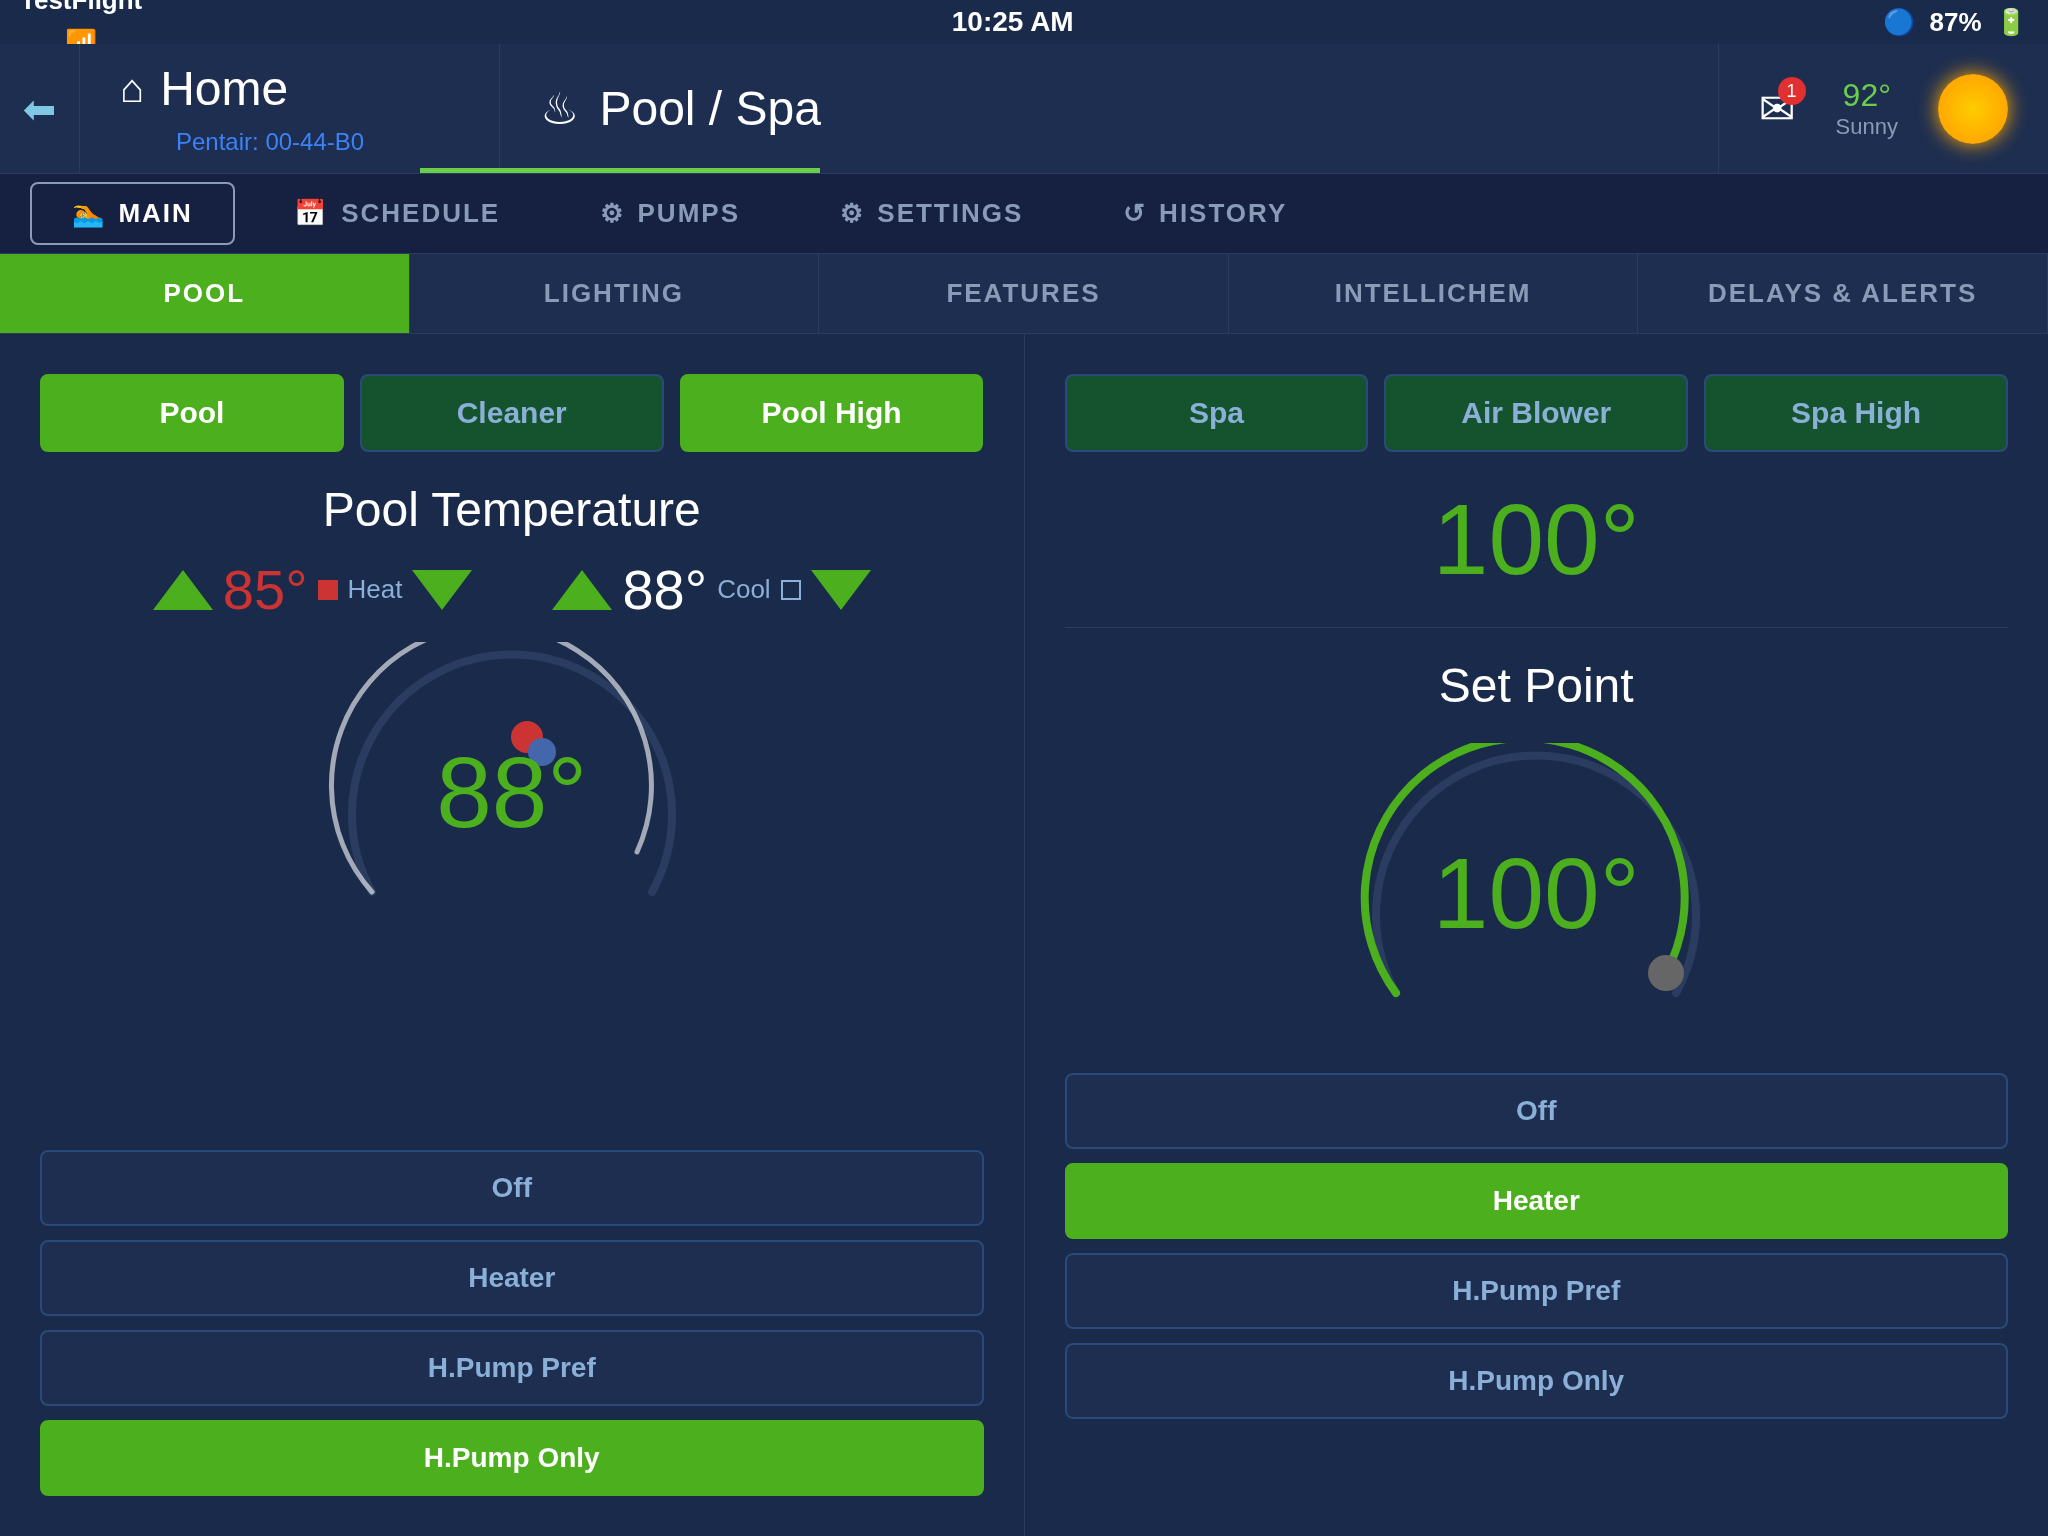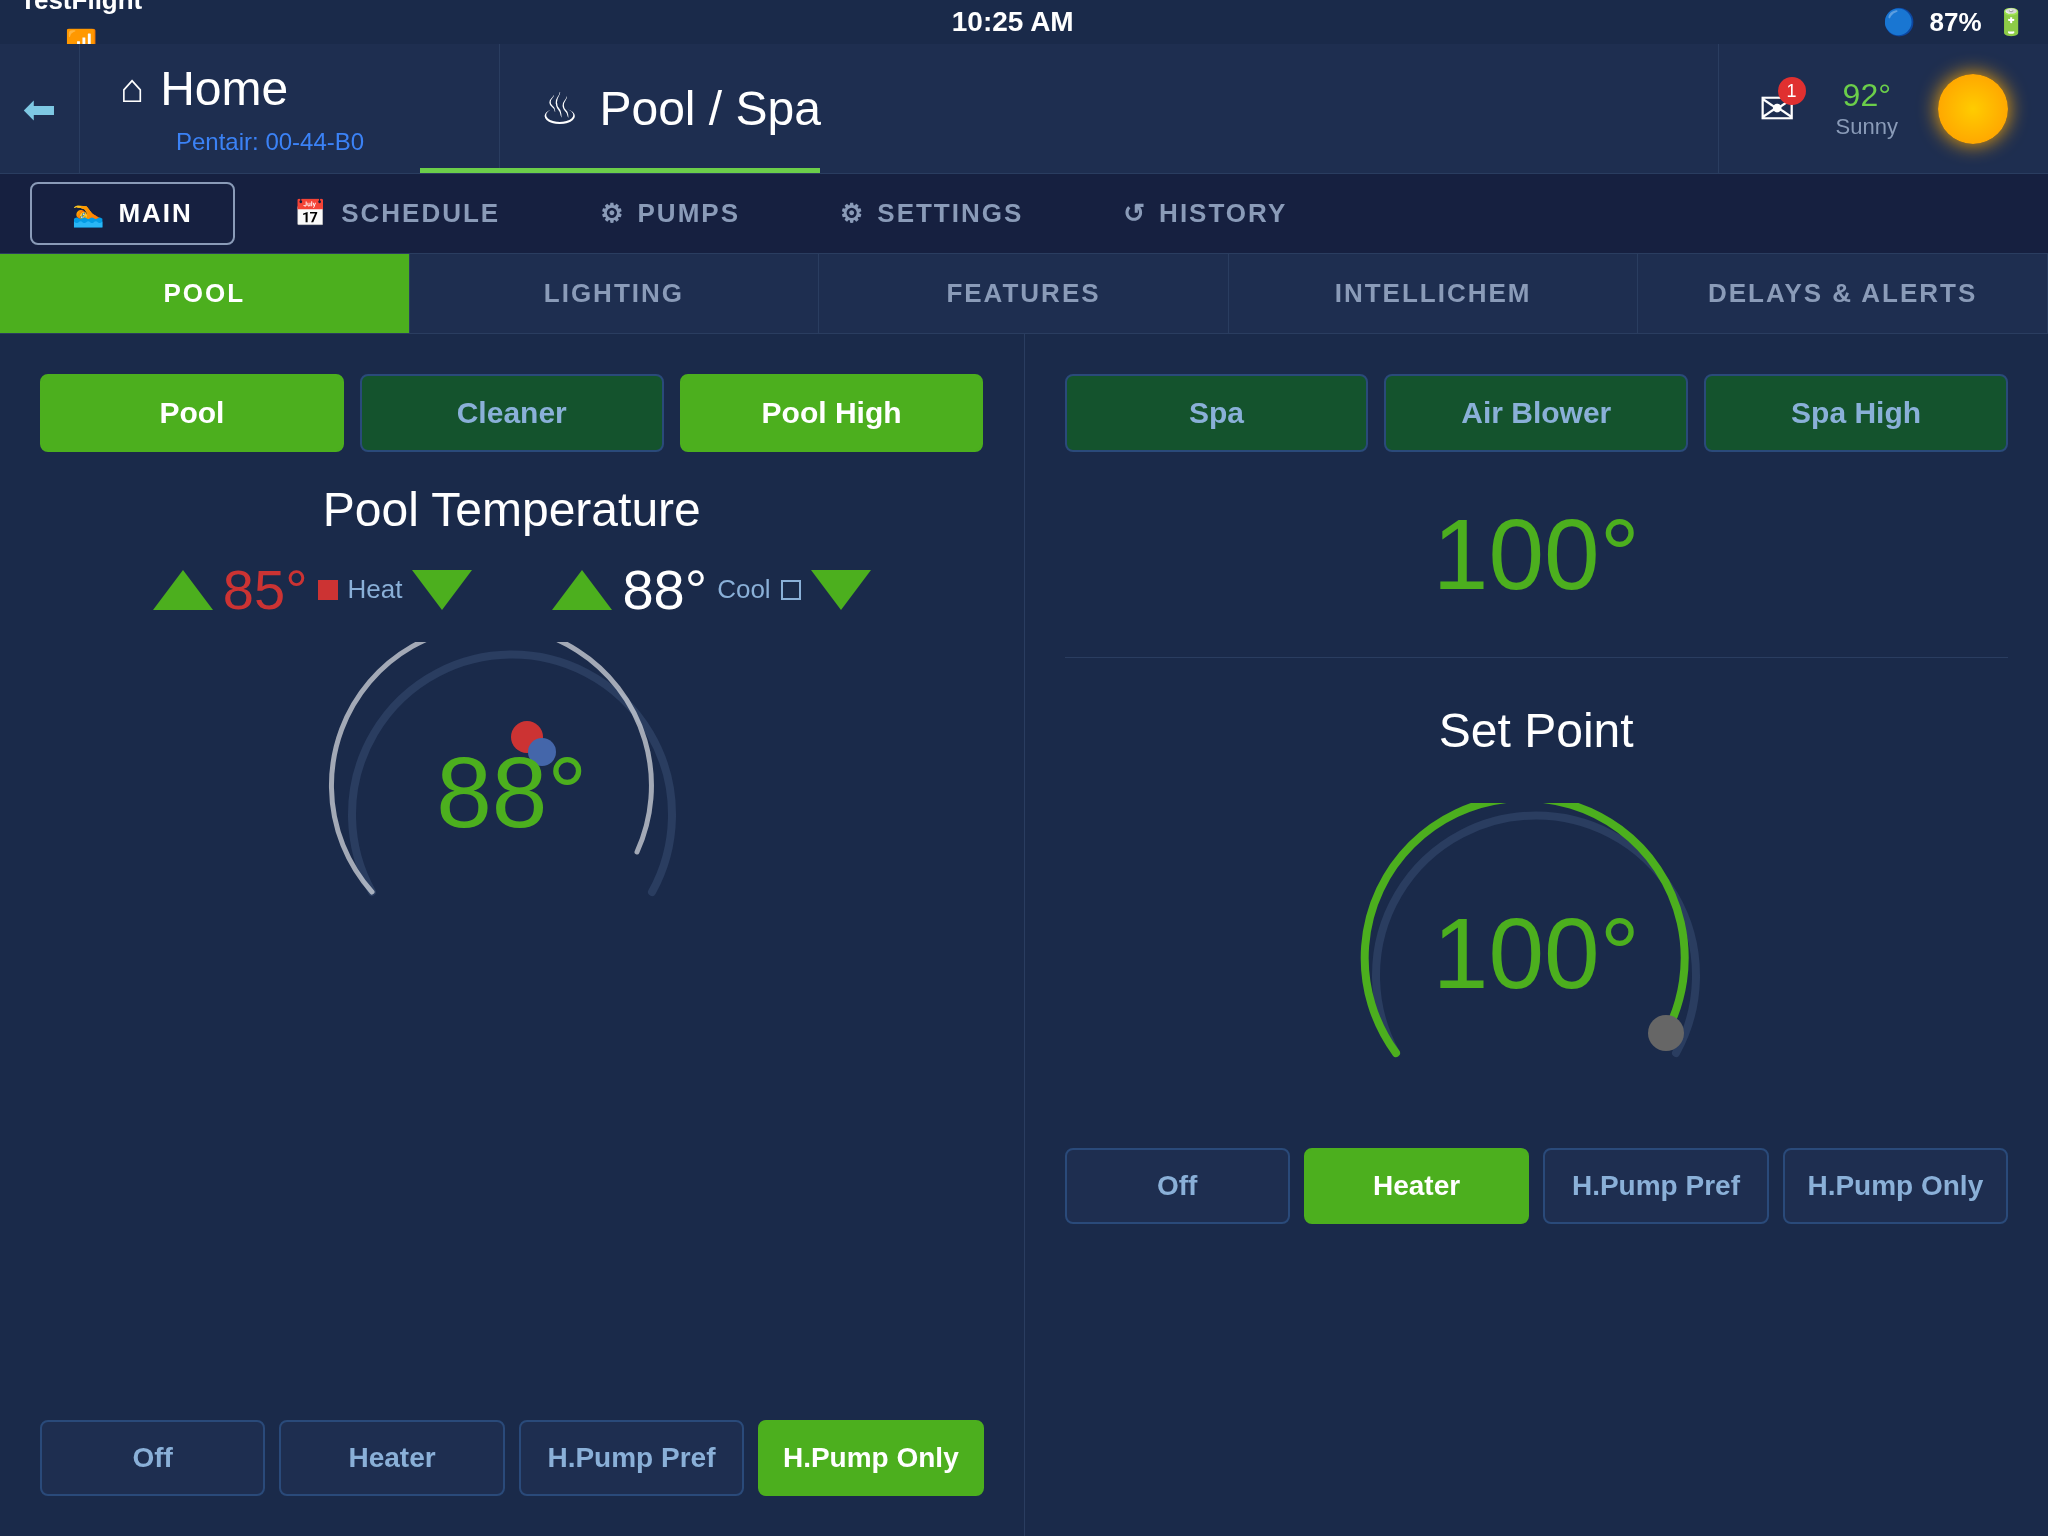--- a/index.html
+++ b/index.html
@@ -312,20 +312,21 @@
       color: #4caf1e;
       font-weight: 300;
       position: absolute;
       z-index: 2;
     }
 
     
     .bottom-buttons {
       display: flex;
       gap: 14px;
+      flex-direction: column;
     }
     .bot-btn {
       flex: 1;
       padding: 20px;
       border-radius: 8px;
       border: 2px solid #2a4a7a;
       background: #1e2e50;
       color: #8ab0d8;
       font-size: 28px;
       font-weight: 600;
@@ -337,21 +338,21 @@
       border-color: #4caf1e;
       color: white;
     }
 
     
     .right-panel {
       flex: 1;
       padding: 40px;
       display: flex;
       flex-direction: column;
-      gap: 45px;
+      gap: 30px;
     }
     .spa-temp-title {
       font-size: 48px;
       font-weight: 300;
       text-align: center;
     }
     .spa-temp-value {
       font-size: 100px;
       color: #4caf1e;
       font-weight: 300;

